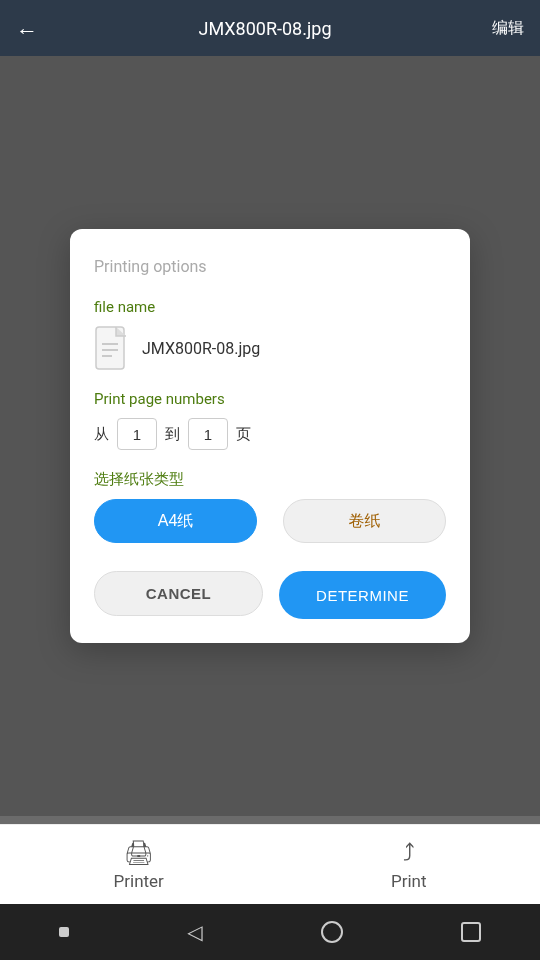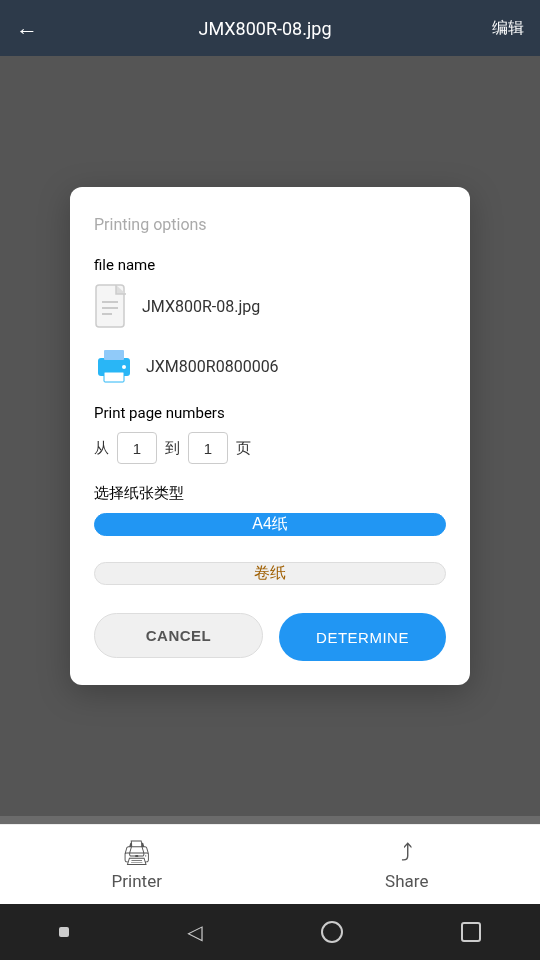--- a/index.html
+++ b/index.html
@@ -74,21 +74,21 @@
 
     .dialog-title {
       text-align: left;
       color: #aaa;
       font-size: 16px;
       margin-bottom: 22px;
     }
 
     .section-label {
       font-size: 15px;
-      color: #000000;
+      color: #4d7c0f;
       margin-bottom: 10px;
     }
 
     
     .file-name-row {
       display: flex;
       align-items: center;
       margin-bottom: 20px;
     }
 
@@ -180,21 +180,20 @@
 
     
     .paper-section {
       margin-bottom: 28px;
     }
 
     .paper-buttons {
       display: flex;
       gap: 26px;
       margin-top: 8px;
-      flex-direction: column;
     }
 
     .paper-btn {
       flex: 1;
       height: 44px;
       border-radius: 22px;
       border: 1px solid #ddd;
       background: #f0f0f0;
       font-size: 16px;
       color: #a16207;
@@ -338,30 +337,20 @@
         <svg class="file-icon" viewBox="0 0 36 44" fill="none" xmlns="http://www.w3.org/2000/svg">
           <rect x="2" y="1" width="28" height="42" rx="3" fill="#f5f5f5" stroke="#ccc" stroke-width="1.5"></rect>
           <polyline points="22,1 22,10 32,10" fill="#ddd" stroke="#ccc" stroke-width="1.5"></polyline>
           <line x1="8" y1="18" x2="24" y2="18" stroke="#bbb" stroke-width="1.5"></line>
           <line x1="8" y1="24" x2="24" y2="24" stroke="#bbb" stroke-width="1.5"></line>
           <line x1="8" y1="30" x2="18" y2="30" stroke="#bbb" stroke-width="1.5"></line>
         </svg>
         <span class="file-name-text">JMX800R-08.jpg</span>
       </div>
 
-      <div class="printer-row">
-
-        <svg class="printer-icon" viewBox="0 0 40 36" fill="none" xmlns="http://www.w3.org/2000/svg">
-          <rect x="4" y="10" width="32" height="18" rx="3" fill="#29b6f6"></rect>
-          <rect x="10" y="2" width="20" height="10" rx="1" fill="#90caf9"></rect>
-          <rect x="10" y="24" width="20" height="10" rx="1" fill="#fff" stroke="#29b6f6" stroke-width="1"></rect>
-          <circle cx="30" cy="19" r="2" fill="#fff"></circle>
-        </svg>
-        <span class="printer-name-text">JXM800R0800006</span>
-      </div>
 
       <div class="section-label">Print page numbers</div>
       <div class="page-numbers-row">
         <span class="page-label-text">从</span>
         <input class="page-input" type="text" value="1" style="">
         <span class="page-label-text">到</span>
         <input class="page-input" type="text" value="1" style="">
         <span class="page-label-text">页</span>
       </div>
 
@@ -383,21 +372,21 @@
   </div>
 </div>
 
 <div class="bottom-nav">
   <div class="nav-item">
     <span class="nav-icon">🖨</span>
     <span class="nav-label">Printer</span>
   </div>
   <div class="nav-item">
     <span class="nav-icon">⤴</span>
-    <span class="nav-label">Share</span>
+    <span class="nav-label">Print</span>
   </div>
 </div>
 
 <div class="system-nav">
   <div class="sys-nav-dot"></div>
   <span class="sys-nav-icon">◁</span>
   <div class="sys-nav-circle"></div>
   <div class="sys-nav-square"></div>
 </div>
 

